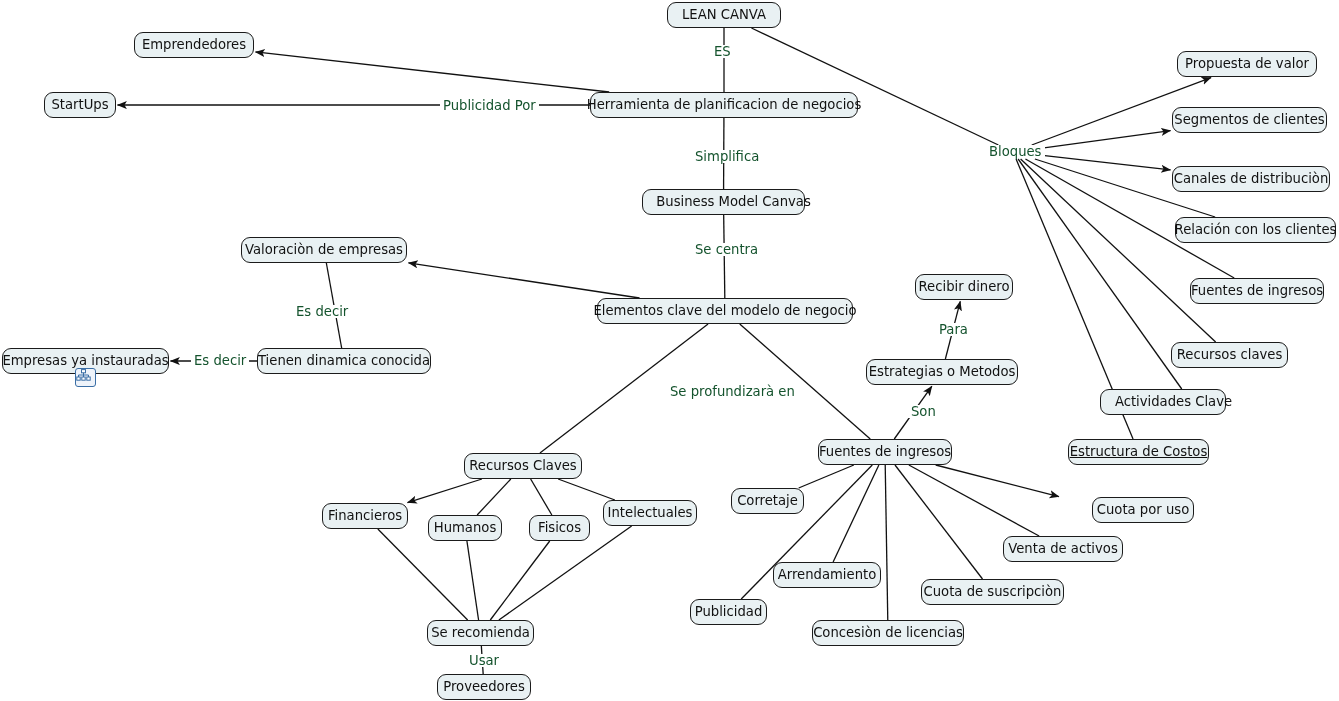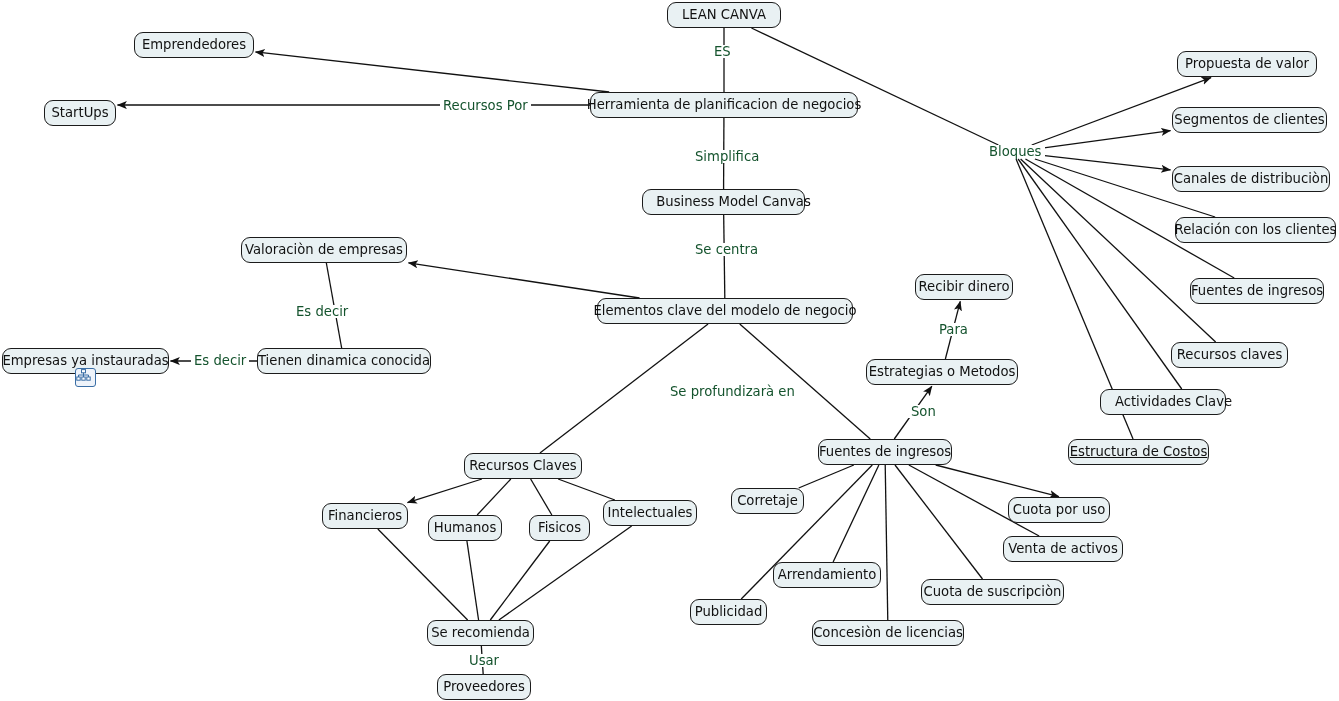--- a/index.html
+++ b/index.html
@@ -102,21 +102,21 @@
         <line x1="1025.43" y1="159.00" x2="1234.19" y2="278.00" stroke="#111111" stroke-width="1.3"></line>
         <line x1="1020.61" y1="159.00" x2="1215.65" y2="342.00" stroke="#111111" stroke-width="1.3"></line>
         <line x1="1018.13" y1="159.00" x2="1181.75" y2="389.00" stroke="#111111" stroke-width="1.3"></line>
         <line x1="1016.07" y1="159.00" x2="1133.07" y2="439.00" stroke="#111111" stroke-width="1.3"></line>
       </g>
   </svg>
   <div id="node-layer">
       <div class="node" style="left: 667px; top: 2px; width: 114px;">LEAN CANVA</div>
       <div class="node" style="left: 590px; top: 92px; width: 268px;">Herramienta de planificacion de negocios</div>
       <div class="node" style="left: 134px; top: 32px; width: 120px;">Emprendedores</div>
-      <div class="node" style="left: 44px; top: 100px; width: 72px;">StartUps</div>
+      <div class="node" style="left: 44px; top: 92px; width: 72px;">StartUps</div>
       <div class="node" style="left: 642px; top: 189px; width: 163px; padding-left: 29px;">Business Model Canvas</div>
       <div class="node" style="left: 241px; top: 237px; width: 166px;">Valoraciòn de empresas</div>
       <div class="node" style="left: 257px; top: 348px; width: 174px;">Tienen dinamica conocida</div>
       <div class="node" style="left: 2px; top: 348px; width: 167px;">Empresas ya instauradas</div>
       <div class="node" style="left: 597px; top: 298px; width: 256px;">Elementos clave del modelo de negocio</div>
       <div class="node" style="left: 464px; top: 453px; width: 118px;">Recursos Claves</div>
       <div class="node" style="left: 322px; top: 503px; width: 86px;">Financieros</div>
       <div class="node" style="left: 428px; top: 515px; width: 74px;">Humanos</div>
       <div class="node" style="left: 529px; top: 515px; width: 61px;">Fisicos</div>
       <div class="node" style="left: 603px; top: 500px; width: 94px;">Intelectuales</div>
@@ -124,31 +124,31 @@
       <div class="node" style="left: 437px; top: 674px; width: 94px;">Proveedores</div>
       <div class="node" style="left: 818px; top: 439px; width: 134px;">Fuentes de ingresos</div>
       <div class="node" style="left: 866px; top: 359px; width: 152px;">Estrategias o Metodos</div>
       <div class="node" style="left: 915px; top: 274px; width: 98px;">Recibir dinero</div>
       <div class="node" style="left: 731px; top: 488px; width: 73px;">Corretaje</div>
       <div class="node" style="left: 690px; top: 599px; width: 77px;">Publicidad</div>
       <div class="node" style="left: 773px; top: 562px; width: 108px;">Arrendamiento</div>
       <div class="node" style="left: 812px; top: 620px; width: 152px;">Concesiòn de licencias</div>
       <div class="node" style="left: 921px; top: 579px; width: 143px;">Cuota de suscripciòn</div>
       <div class="node" style="left: 1003px; top: 536px; width: 120px;">Venta de activos</div>
-      <div class="node" style="left: 1008px; top: 497px; width: 102px; text-align: center;">Cuota por uso</div>
+      <div class="node" style="left: 1092px; top: 497px; width: 102px; text-align: center;">Cuota por uso</div>
       <div class="node" style="left: 1177px; top: 51px; width: 140px;">Propuesta de valor</div>
       <div class="node" style="left: 1172px; top: 107px; width: 155px;">Segmentos de clientes</div>
       <div class="node" style="left: 1172px; top: 166px; width: 158px;">Canales de distribuciòn</div>
       <div class="node" style="left: 1175px; top: 217px; width: 161px;">Relación con los clientes</div>
       <div class="node" style="left: 1190px; top: 278px; width: 134px;">Fuentes de ingresos</div>
       <div class="node" style="left: 1171px; top: 342px; width: 117px;">Recursos claves</div>
       <div class="node" style="left: 1100px; top: 389px; width: 126px; padding-left: 30px;">Actividades Clave</div>
       <div class="node" style="left: 1068px; top: 439px; width: 141px; text-decoration: underline;">Estructura de Costos</div>
       <div class="linklabel" style="left: 711px; top: 45px;">ES</div>
-      <div class="linklabel" style="left: 440px; top: 99px;">Recursos Por</div>
+      <div class="linklabel" style="left: 440px; top: 99px;">Publicidad Por</div>
       <div class="linklabel" style="left: 692px; top: 150px;">Simplifica</div>
       <div class="linklabel" style="left: 692px; top: 243px;">Se centra</div>
       <div class="linklabel" style="left: 293px; top: 305px;">Es decir</div>
       <div class="linklabel" style="left: 191px; top: 354px;">Es decir</div>
       <div class="linklabel" style="left: 667px; top: 385px;">Se profundizarà en</div>
       <div class="linklabel" style="left: 986px; top: 145px;">Bloques</div>
       <div class="linklabel" style="left: 936px; top: 323px;">Para</div>
       <div class="linklabel" style="left: 900px; top: 405px; margin-left: 8px;">Son</div>
       <div class="linklabel" style="left: 466px; top: 654px;">Usar</div>
       <div class="res-icon" style="left: 75px; top: 368px;">

